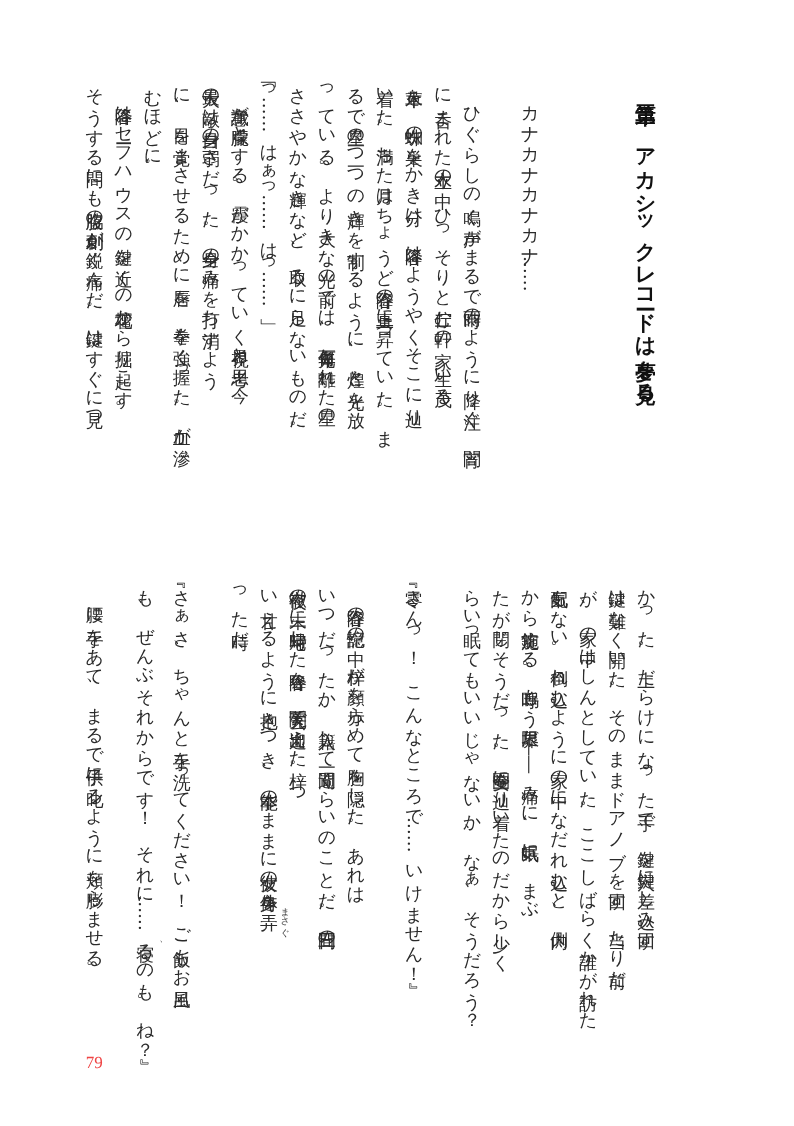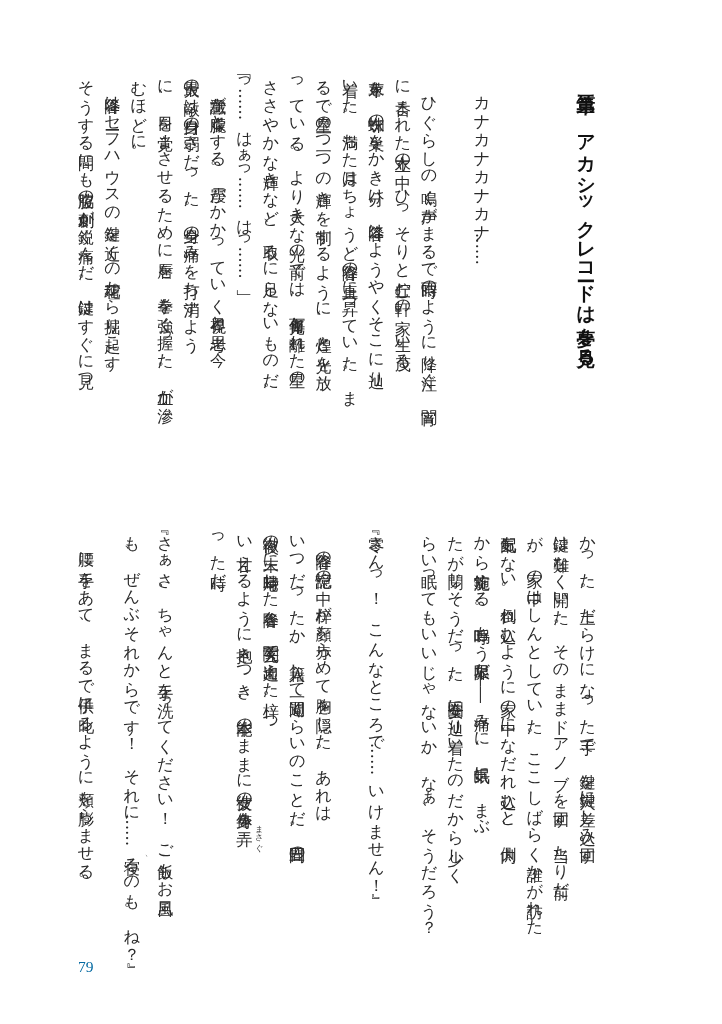--- a/index.html
+++ b/index.html
@@ -57,21 +57,21 @@
       text-indent: 0;
       color: #333333;
     }
     .page-num {
       position: absolute;
       left: 78px;
       top: 959px;
       font-family: "Liberation Serif", serif;
       font-size: 15.5px;
       line-height: 1;
-      color: #0369a1;
+      color: #ef4444;
     }
   </style>
 </head>
 <body>
 
 <div class="page">
 
   <div class="tier upper">
     <div class="col title-col"><span>第三章</span><span class="chap-title">アカシックレコードは夢を見る</span></div>
     <div class="col"></div>

